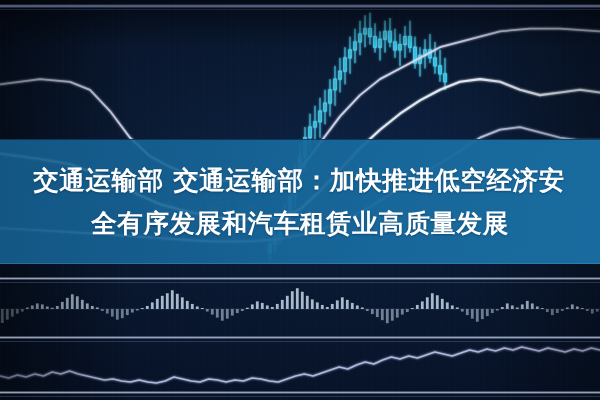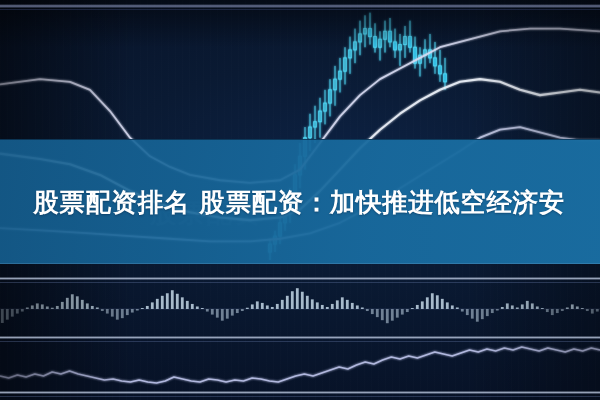--- a/index.html
+++ b/index.html
@@ -309,16 +309,17 @@
   <div class="hrule-thin" id="rule-a2"></div>
   <div class="hrule" id="rule-b"></div>
   <div class="hrule-thin" id="rule-b2"></div>
   <div class="hrule" id="rule-c"></div>
   <div class="hrule-thin" id="rule-c2"></div>
 
   <div id="watermark">股票配资</div>
 
   <div id="headline-band"></div>
   <div id="headline-text">
-    <div class="hl-line" id="hl-line1">股票配资排名 股票配资：加快推进低空经济安</div>
+    <div class="hl-line" id="hl-line1">交通运输部 交通运输部：加快推进低空经济安</div>
+    <div class="hl-line" id="hl-line2">全有序发展和汽车租赁业高质量发展</div>
   </div>
 
 </div>
 
 </body></html>

